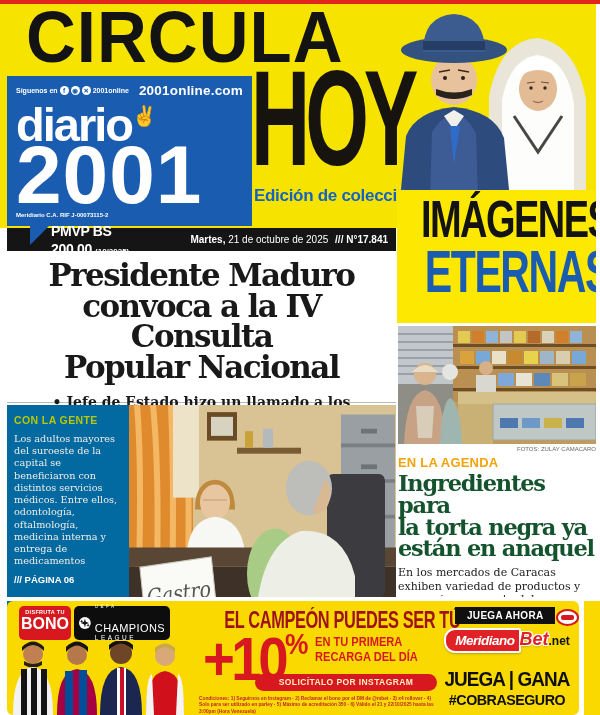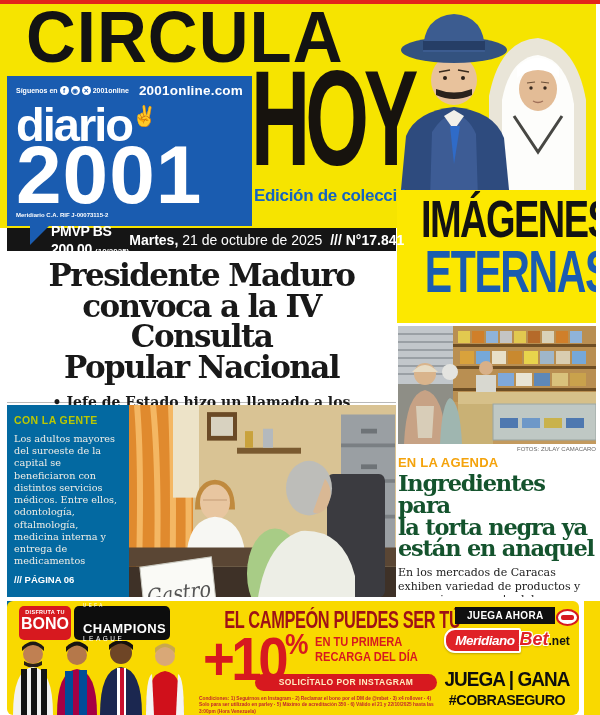--- a/index.html
+++ b/index.html
@@ -35,21 +35,21 @@
   .imag-l1{font-size:50px;font-weight:900;color:#131313;line-height:1;letter-spacing:-2px;
            transform:scale(.76,1.05);transform-origin:center top;margin-top:3px;white-space:nowrap;}
   .imag-l2{font-size:57px;font-weight:900;color:#1A5CB0;line-height:.95;letter-spacing:-2px;
            transform:scale(.72,1.05);transform-origin:center top;white-space:nowrap;}
   
   .info-bar{position:absolute;left:7px;top:228px;width:389px;height:23px;background:#151515;color:#fff;
             display:flex;align-items:center;justify-content:space-between;
             padding:0 8px 0 44px;box-sizing:border-box;z-index:2;}
   .price{font-size:14px;font-weight:900;letter-spacing:-.3px;}
   .price-note{font-size:8px;font-weight:bold;margin-left:3px;}
-  .ib-right{font-size:14px;white-space:nowrap;}
+  .ib-right{font-size:10px;white-space:nowrap;}
   .ib-day{font-weight:900;}
   .ib-issue{font-weight:bold;margin-left:4px;}
   
   .main-story{position:absolute;left:7px;top:253px;width:389px;height:149px;text-align:center;
               border-bottom:1px solid #b9b9b9;}
   .ms-headline{font-family:"DejaVu Serif",serif;font-weight:900;font-size:31px;line-height:.99;
                letter-spacing:-1.6px;color:#191919;margin-top:7px;}
   .ms-sub{font-family:"DejaVu Serif",serif;font-weight:bold;font-size:14px;line-height:1.25;
           color:#1a1a1a;margin-top:11px;padding:0 20px;}
   .ms-page{font-weight:900;}
@@ -81,21 +81,21 @@
   .ad-divider{position:absolute;left:579px;top:601px;width:5px;height:114px;background:#fff;}
   .ad-side{position:absolute;left:584px;top:601px;width:16px;height:114px;background:#F9D900;}
   .bono{position:absolute;left:12px;top:5px;width:52px;height:34px;background:#D7191F;border-radius:5px;
         color:#fff;text-align:center;padding-top:3px;box-sizing:border-box;}
   .bono-top{font-size:5.5px;font-weight:900;letter-spacing:.3px;}
   .bono-big{font-size:16px;font-weight:900;line-height:1.1;}
   .ucl{position:absolute;left:67px;top:5px;width:96px;height:34px;background:#0d0d0d;border-radius:5px;
        display:flex;align-items:center;padding:0 5px;box-sizing:border-box;gap:4px;}
   .ucl-text{color:#fff;line-height:1;}
   .ucl-uefa{font-size:4.5px;letter-spacing:2.5px;}
-  .ucl-l1{font-size:13px;font-weight:bold;letter-spacing:.4px;margin-top:14px;}
+  .ucl-l1{font-size:11px;font-weight:normal;letter-spacing:.4px;margin-top:14px;}
   .ucl-l2{font-size:6.5px;letter-spacing:2.5px;margin-top:1px;}
   .players{position:absolute;left:2px;top:40px;width:190px;height:74px;}
   .campeon{position:absolute;left:190px;top:6px;width:248px;text-align:center;color:#9E1116;font-weight:900;
            font-size:21px;letter-spacing:-.5px;transform:scale(.78,1.12);transform-origin:center top;white-space:nowrap;}
   .pct{position:absolute;left:196px;top:27px;color:#D7191F;font-weight:900;line-height:1;white-space:nowrap;
        transform:scaleX(.88);transform-origin:left top;}
   .pct-num{font-size:62px;letter-spacing:-4px;}
   .pct-sym{font-size:30px;vertical-align:26px;letter-spacing:0;}
   .offer{position:absolute;left:308px;top:34px;color:#D7191F;font-weight:900;line-height:1.08;font-size:13.5px;
          transform:scaleX(.82);transform-origin:left top;white-space:nowrap;}

